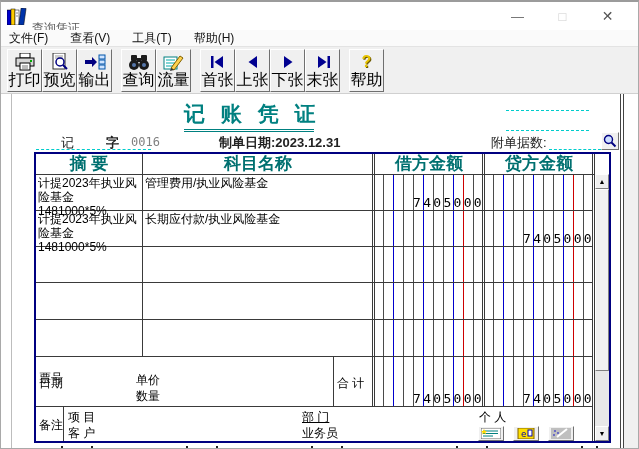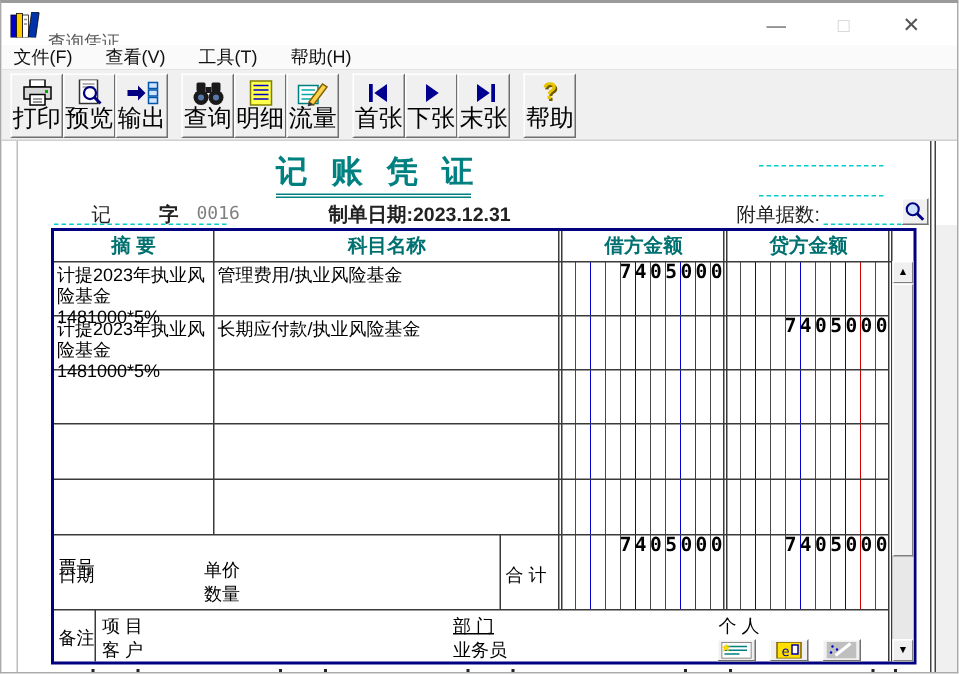--- a/index.html
+++ b/index.html
@@ -44,35 +44,35 @@
   .w-zi{left:105px;font-weight:bold;}
   .w-num{left:130px;color:#808080;font-family:"DejaVu Sans Mono",monospace;font-size:12px;top:41px;}
   .w-date{left:218px;font-weight:bold;}
   .w-attach{left:490px;}
   .mag-btn{position:absolute;left:600px;top:38px;width:18px;height:18px;background:#f0f0f0;border:1px solid;border-color:#fff #707070 #707070 #fff;display:flex;align-items:center;justify-content:center;}
   
   .vtable{position:absolute;left:33px;top:58px;width:577px;height:291px;border:2px solid #000080;background:#fff;}
   .hline{position:absolute;height:1px;background:#3a3a3a;}
   .vline{position:absolute;width:1px;background:#3a3a3a;}
   .dline{position:absolute;width:3px;border-left:1px solid #3a3a3a;border-right:1px solid #3a3a3a;}
-  .colhead{position:absolute;top:0;height:20px;line-height:20px;text-align:center;color:#007070;font-weight:bold;font-size:13px;}
+  .colhead{position:absolute;top:0;height:20px;line-height:20px;text-align:center;color:#007070;font-weight:bold;font-size:17px;}
   .cellt{position:absolute;padding:1px 2px;line-height:14px;color:#000;font-size:12px;}
   .ruled{position:absolute;width:110px;background-image:linear-gradient(to right,
     transparent 0 9px,#4a4a4a 9px 10px,
     transparent 10px 19px,#0000cc 19px 20px,
     transparent 20px 29px,#4a4a4a 29px 30px,
     transparent 30px 39px,#4a4a4a 39px 40px,
     transparent 40px 49px,#0000cc 49px 50px,
     transparent 50px 59px,#4a4a4a 59px 60px,
     transparent 60px 69px,#4a4a4a 69px 70px,
     transparent 70px 79px,#0000cc 79px 80px,
     transparent 80px 89px,#cc0000 89px 90px,
     transparent 90px 99px,#4a4a4a 99px 100px,
     transparent 100px 110px);}
-  .amt{position:absolute;width:110px;display:flex;align-items:flex-start;justify-content:flex-end;font-weight:bold;}
+  .amt{position:absolute;width:110px;display:flex;align-items:flex-end;justify-content:flex-end;}
   .amt span{font-family:"DejaVu Sans Mono",monospace;font-size:13px;letter-spacing:2.3px;white-space:nowrap;color:#000;background:transparent;}
   .foot-lab{position:absolute;font-size:12px;color:#000;}
   
   .sbar{position:absolute;left:559px;top:20px;width:14px;bottom:0;background:#e8e8e8;display:flex;flex-direction:column;}
   .sb-btn{height:15px;background:#f0f0f0;border:1px solid;border-color:#fff #808080 #808080 #fff;font-size:7px;line-height:13px;text-align:center;color:#000;}
   .sb-thumb{height:182px;background:#f1f1f1;border:1px solid;border-color:#fff #808080 #808080 #fff;}
   .sb-track{flex:1;}
   .mini-btn{width:26px;height:15px;background:#f0f0f0;border:1px solid;border-color:#fff #707070 #707070 #fff;display:flex;align-items:center;justify-content:center;margin-left:9px;}
   .remark-icons{position:absolute;left:442px;top:272px;display:flex;}
   
@@ -159,32 +159,20 @@
               <circle cx="16" cy="12" r="5" fill="#1a1a1a"></circle>
               <rect x="9" y="5" width="4" height="4" fill="#1a1a1a"></rect>
               <circle cx="6" cy="12" r="2" fill="#5577aa"></circle>
               <circle cx="16" cy="12" r="2" fill="#5577aa"></circle>
             </svg>
         </div>
         <div class="tb-lab">查询</div>
       </div>
       <div class="tb-btn">
         <div class="tb-ico">
-          <svg width="20" height="18" viewBox="0 0 20 18">
-              <rect x="3" y="1" width="14" height="16" fill="#ffff4d" stroke="#808000"></rect>
-              <line x1="5" y1="4" x2="15" y2="4" stroke="#0000cc"></line>
-              <line x1="5" y1="7" x2="15" y2="7" stroke="#0000cc"></line>
-              <line x1="5" y1="10" x2="15" y2="10" stroke="#0000cc"></line>
-              <line x1="5" y1="13" x2="15" y2="13" stroke="#0000cc"></line>
-            </svg>
-        </div>
-        <div class="tb-lab">明细</div>
-      </div>
-      <div class="tb-btn">
-        <div class="tb-ico">
           <svg width="22" height="18" viewBox="0 0 22 18">
               <rect x="1" y="4" width="13" height="12" fill="#fff" stroke="#008080"></rect>
               <line x1="3" y1="7" x2="12" y2="7" stroke="#00aaaa"></line>
               <line x1="3" y1="10" x2="12" y2="10" stroke="#00aaaa"></line>
               <line x1="3" y1="13" x2="12" y2="13" stroke="#00aaaa"></line>
               <polygon points="8,15 17,3 20,5 11,17" fill="#ffd24d" stroke="#806000"></polygon>
               <polygon points="8,15 11,17 7,18" fill="#333"></polygon>
             </svg>
         </div>
         <div class="tb-lab">流量</div>
@@ -193,20 +181,28 @@
 
     <div class="tb-group">
       <div class="tb-btn">
         <div class="tb-ico">
           <svg width="18" height="14" viewBox="0 0 18 14">
               <rect x="2" y="1" width="2.5" height="12" fill="#000090"></rect>
               <polygon points="14,1 14,13 5.5,7" fill="#000090"></polygon>
             </svg>
         </div>
         <div class="tb-lab">首张</div>
+      </div>
+      <div class="tb-btn">
+        <div class="tb-ico">
+          <svg width="18" height="14" viewBox="0 0 18 14">
+              <polygon points="13,1 13,13 4.5,7" fill="#000090"></polygon>
+            </svg>
+        </div>
+        <div class="tb-lab">上张</div>
       </div>
       <div class="tb-btn">
         <div class="tb-ico">
           <svg width="18" height="14" viewBox="0 0 18 14">
               <polygon points="5,1 5,13 13.5,7" fill="#000090"></polygon>
             </svg>
         </div>
         <div class="tb-lab">下张</div>
       </div>
       <div class="tb-btn">

